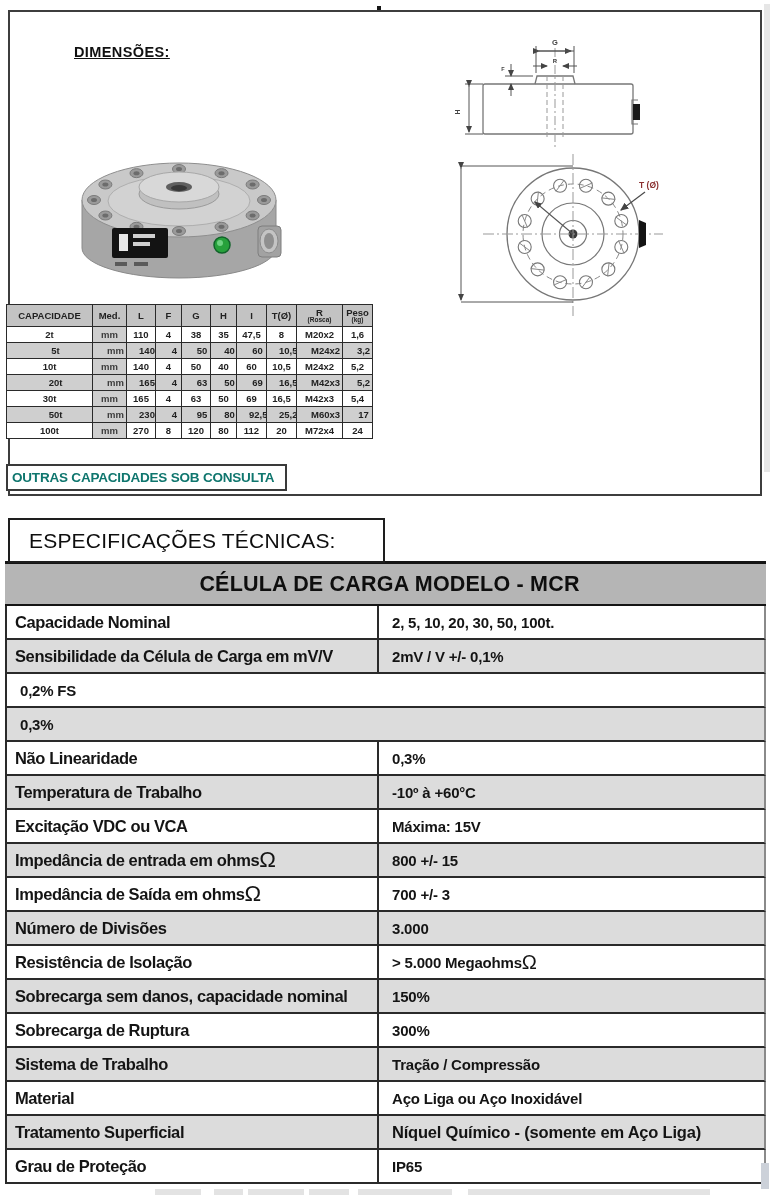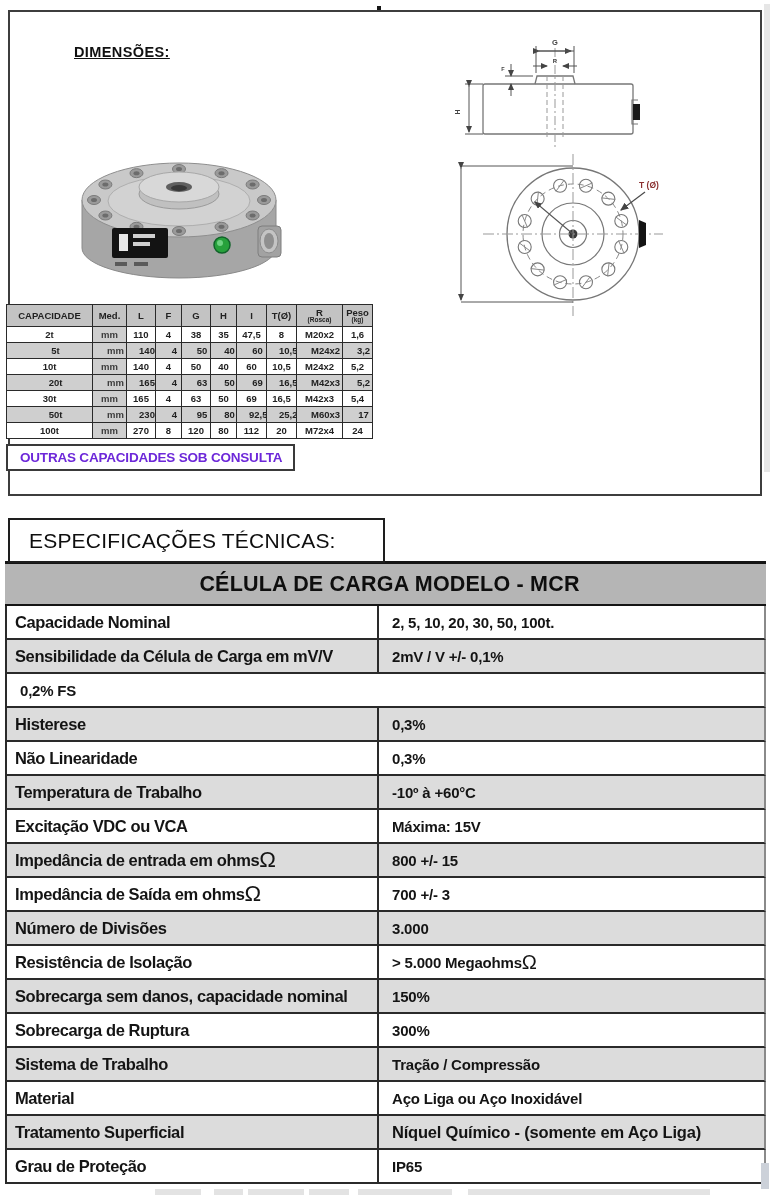--- a/index.html
+++ b/index.html
@@ -17,23 +17,23 @@
   
   .cap-table{position:absolute;left:6px;top:304px;border-collapse:collapse;table-layout:fixed;
              width:366px;background:#fff;}
   .cap-table th,.cap-table td{border:1.6px solid var(--border-dark);padding:0;text-align:center;
              font-weight:bold;color:#222;overflow:hidden;white-space:nowrap;}
   .cap-table th{font-size:9.5px;height:21px;background:var(--hdr-bg);line-height:1.05;}
   .cap-table th .sub{display:block;font-size:6.5px;font-weight:bold;margin-top:-1px;}
   .cap-table td{font-size:9.5px;height:15px;}
   .cap-table tr.alt td{background:var(--row-alt);padding-left:12px;}
   .cap-table td.med{background:var(--row-alt);color:#3c3c3c;}
-  .outras{position:absolute;left:6px;top:444px;width:273px;height:23px;border:2px solid #3a3a3a;
+  .outras{position:absolute;left:6px;top:464px;width:273px;height:23px;border:2px solid #3a3a3a;
           background:#fff;font-size:13.5px;font-weight:bold;letter-spacing:-0.2px;line-height:23px;
-          padding-left:12px;white-space:nowrap;color:#6d28d9;}
+          padding-left:4px;white-space:nowrap;color:#0f766e;}
   
   .spec-heading{position:absolute;left:8px;top:518px;width:377px;height:45px;box-sizing:border-box;
           border:2px solid #1e1e1e;background:#fff;font-size:21px;font-weight:normal;line-height:41px;
           padding-left:19px;letter-spacing:.2px;z-index:3;white-space:nowrap;color:#0e0e0e;}
   .spec-model-bar{position:absolute;left:5px;top:561px;width:761px;height:45px;box-sizing:border-box;
           background:var(--bar-bg);border-top:3px solid #141414;border-bottom:2px solid #141414;
           font-size:21.5px;font-weight:bold;text-align:center;line-height:40px;letter-spacing:.2px;
           z-index:2;color:#0e0e0e;padding-left:8px;}
   .spec-rows{position:absolute;left:5px;top:606px;width:761px;border-radius:17px;}
   .spec-row{display:flex;height:34px;box-sizing:border-box;background:#fff;
@@ -321,21 +321,20 @@
         <div class="spec-value">2, 5, 10, 20, 30, 50, 100t.</div>
       </div>
       <div class="spec-row alt">
         <div class="spec-label">Sensibilidade da Célula de Carga em mV/V</div>
         <div class="spec-value">2mV / V +/- 0,1%</div>
       </div>
       <div class="spec-row">
         <div class="spec-value">0,2% FS</div>
       </div>
       <div class="spec-row alt">
-        <div class="spec-label">Histerese</div>
         <div class="spec-value">0,3%</div>
       </div>
       <div class="spec-row">
         <div class="spec-label">Não Linearidade</div>
         <div class="spec-value">0,3%</div>
       </div>
       <div class="spec-row alt">
         <div class="spec-label">Temperatura de Trabalho</div>
         <div class="spec-value">-10º à +60°C</div>
       </div>

